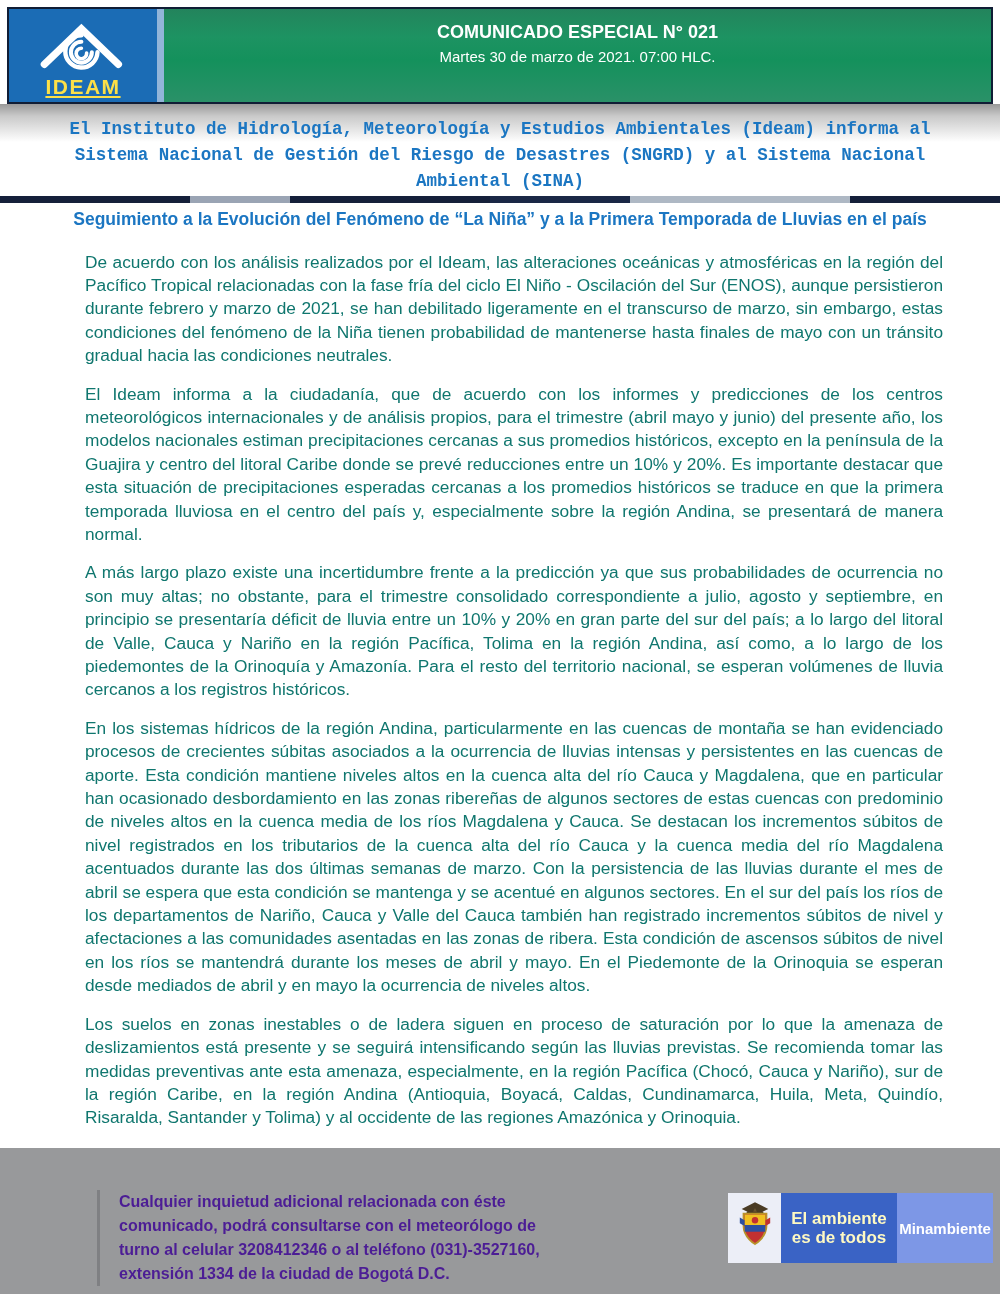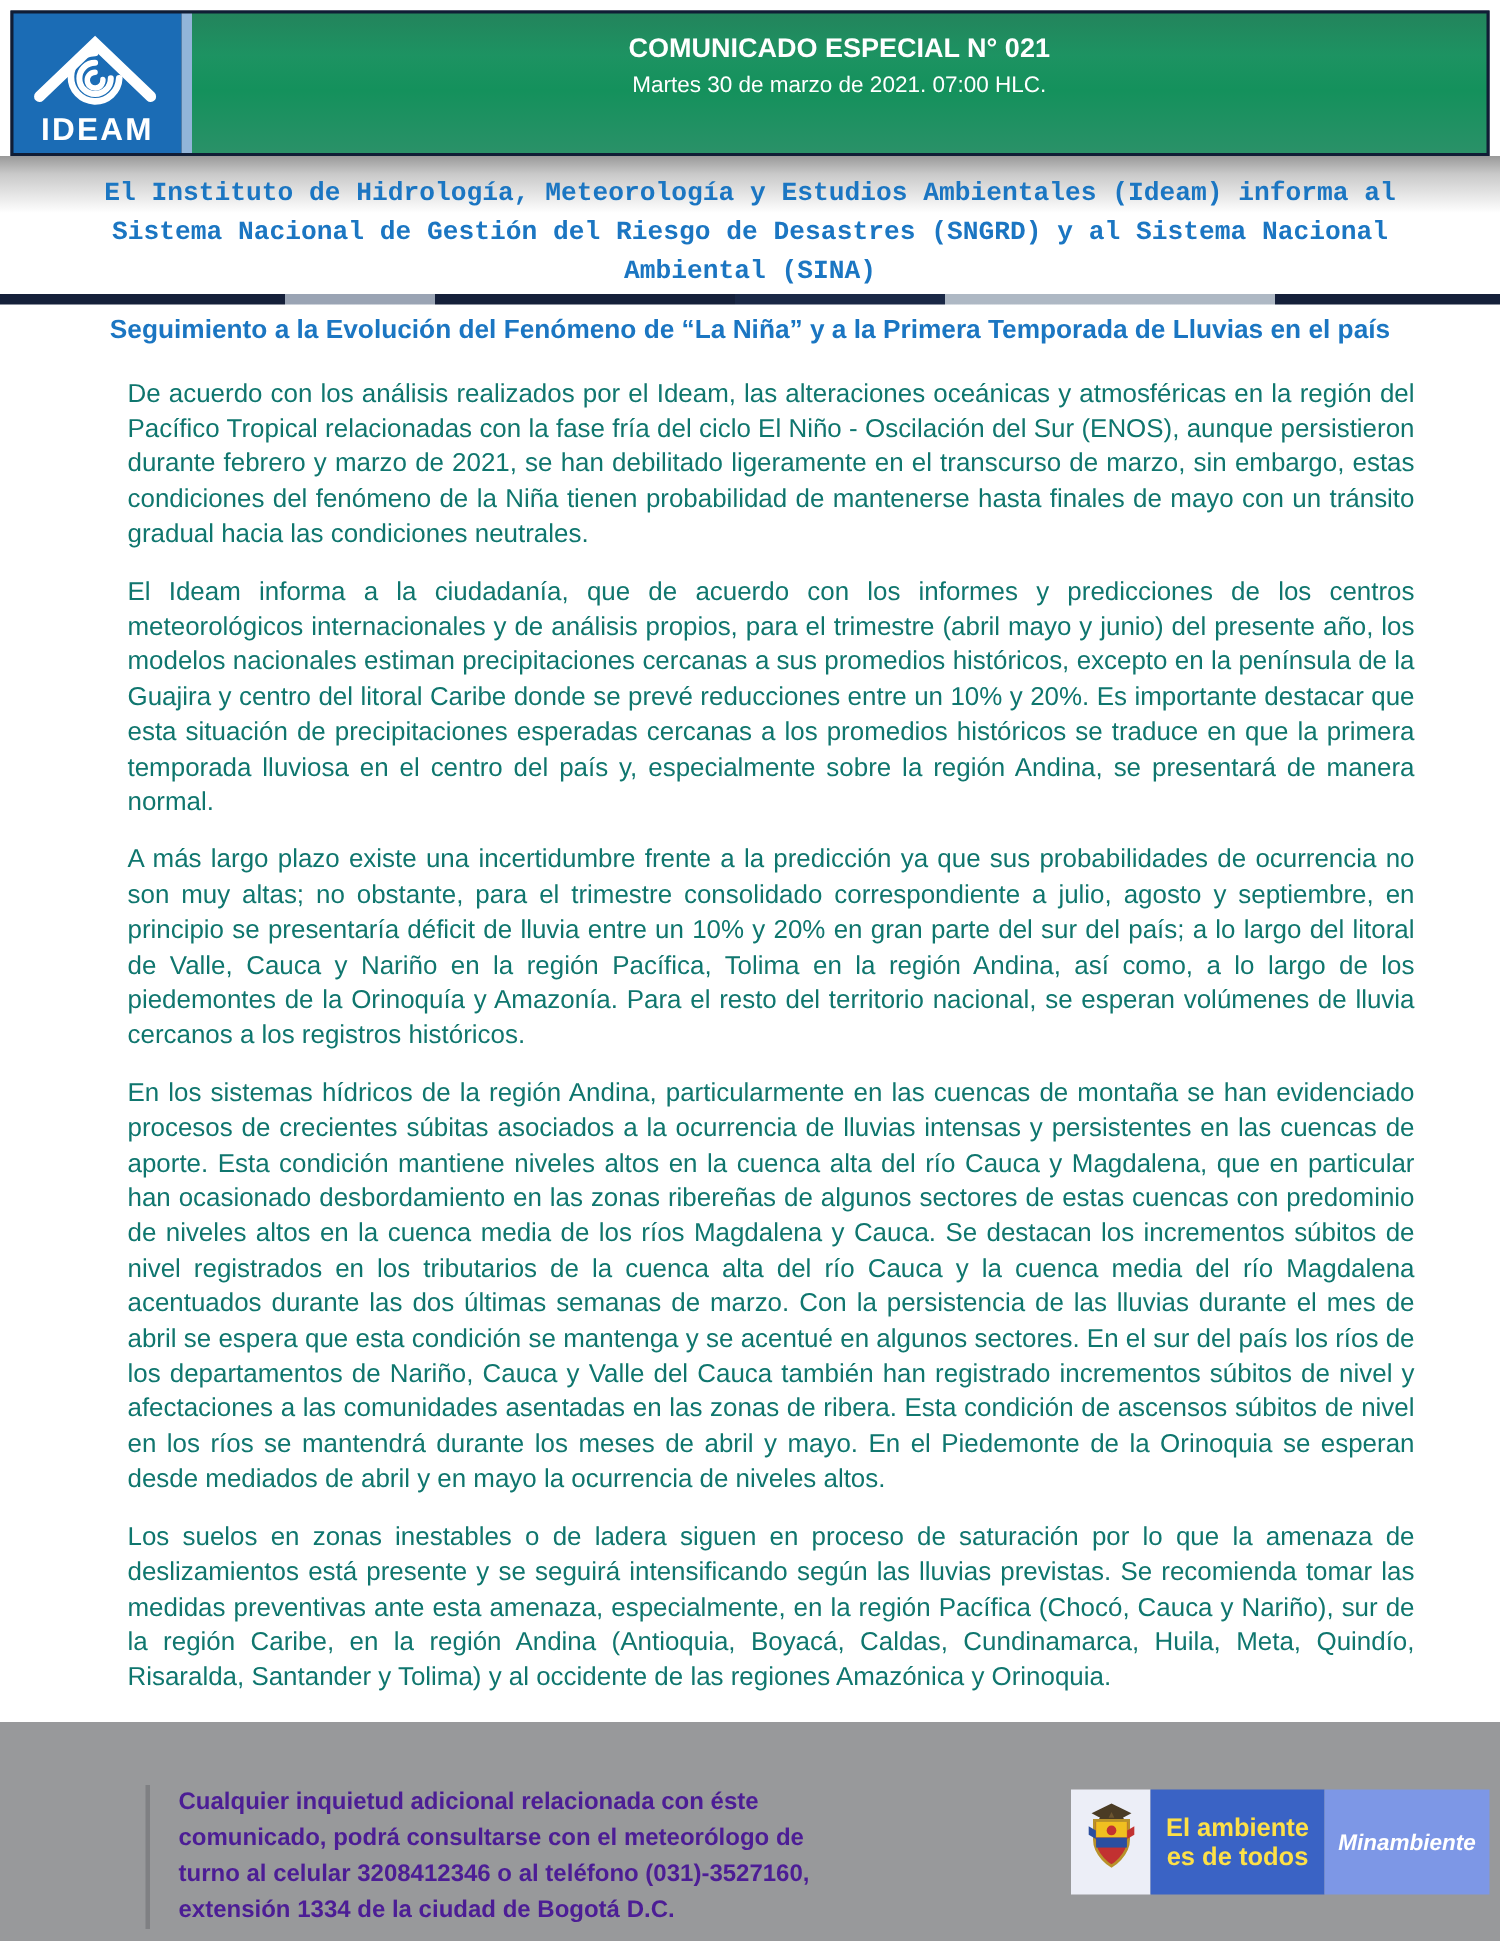--- a/index.html
+++ b/index.html
@@ -8,23 +8,24 @@
     position:relative; width:1000px; height:1294px; margin:0 auto;
     background:#ffffff; overflow:hidden;
     font-family:"Liberation Sans", sans-serif;
   }
   
   .header{
     position:absolute; top:7px; left:7px; right:7px; height:97px;
     border:2px solid #101d35; display:flex; background:#101d35;
   }
   .ideam-box{
-    width:112px; background:#1b6cb5; color:#ffffff;
+    width:148px; background:#1b6cb5; color:#fde047;
     display:flex; flex-direction:column; align-items:center; justify-content:center;
     padding-top:4px;
+    text-decoration:underline;
   }
   .ideam-box svg{ width:104px; height:58px; display:block; }
   .ideam-wordmark{
     font-size:21px; font-weight:bold; letter-spacing:1.5px; margin-top:1px;
   }
   .header-gap{ width:7px; background:#92b5d9; }
   .banner{
     flex:1; background:linear-gradient(180deg,#23845c 0%, #1d9362 30%, #14915c 55%, #2a9168 100%);
     color:#ffffff; text-align:center; padding-top:13px;
   }
@@ -71,27 +72,27 @@
     color:#4c1d95; font-size:16px; font-weight:bold; line-height:24px;
   }
   .brand{
     position:absolute; right:7px; top:45px; height:70px; display:flex;
   }
   .coat-box{
     width:53px; background:#eceef7; display:flex; align-items:center; justify-content:center;
   }
   .coat-box svg{ width:38px; height:54px; }
   .brand-blue{
-    width:116px; background:#3a63c5; color:#fde047; display:flex;
+    width:116px; background:#3a63c5; color:#fef9c3; display:flex;
     flex-direction:column; align-items:center; justify-content:center;
     font-weight:bold; font-size:17px; line-height:19px;
   }
   .brand-light{
-    width:110px; background:#7d97e6; color:#ffffff; display:flex;
-    align-items:center; justify-content:center; font-weight:bold; font-size:15px;font-style:italic;
+    width:96px; background:#7d97e6; color:#ffffff; display:flex;
+    align-items:center; justify-content:center; font-weight:bold; font-size:15px;
   }
 </style>
 </head>
 <body>
 
 <div class="page">
 
   <div class="header">
     <div class="ideam-box">
       <span>

